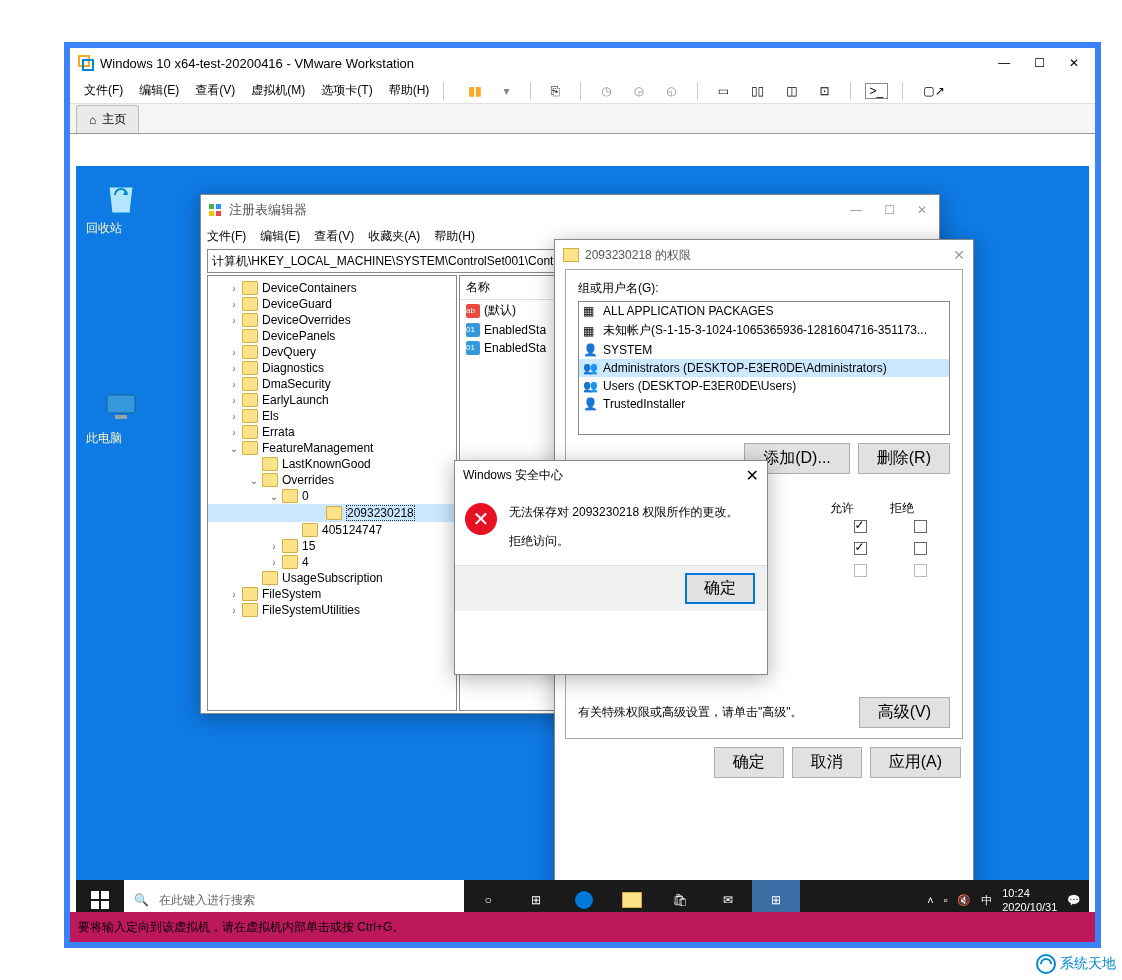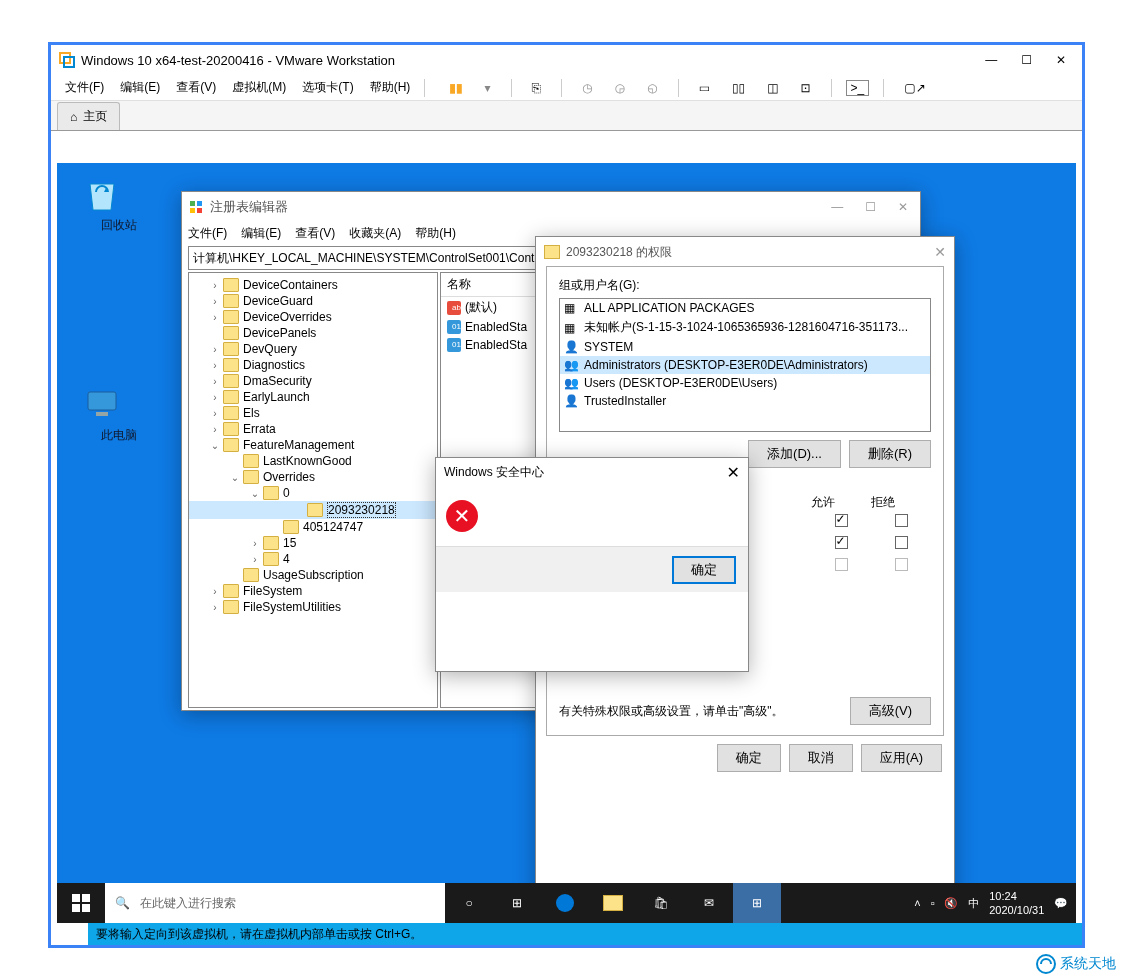--- a/index.html
+++ b/index.html
@@ -1,67 +1,67 @@
 <!DOCTYPE html>
 <html><head>
 <meta charset="utf-8">
 <style>
 * { box-sizing: border-box; margin: 0; padding: 0; font-family: "Microsoft YaHei", "Segoe UI", sans-serif; }
 body { width: 1122px; height: 980px; background: #fff; position: relative; overflow: hidden; font-size: 12px; }
 
-.vmware-window { position: absolute; left: 48px; top: 42px; width: 1037px; height: 906px; border: 3px solid #3b82f6; background: #fff; }
+.vmware-window { position: absolute; left: 64px; top: 42px; width: 1037px; height: 906px; border: 6px solid #3b82f6; background: #fff; }
 .vmware-titlebar { height: 30px; display: flex; align-items: center; padding: 0 8px; background: #fff; }
 .vmware-titlebar .title { font-size: 13px; margin-left: 6px; }
 .vmware-controls { margin-left: auto; display: flex; gap: 24px; padding-right: 8px; }
 .vmware-menu { height: 26px; display: flex; align-items: center; padding: 0 8px; gap: 4px; border-bottom: 1px solid #e0e0e0; }
 .vmware-menu span { padding: 2px 6px; font-size: 12px; }
 .vmware-menu .tb { display: flex; align-items: center; gap: 10px; margin-left: 10px; }
 .vmware-menu .sep { width: 1px; height: 18px; background: #ccc; margin: 0 4px; }
 .vmware-tabs { height: 30px; display: flex; align-items: flex-end; padding: 0 6px; border-bottom: 1px solid #999; background: #f5f5f5; }
 .vmware-tab { background: #eaeaea; border: 1px solid #bbb; border-bottom: none; padding: 5px 12px; margin-right: 2px; display: flex; align-items: center; gap: 6px; font-size: 12px; border-radius: 3px 3px 0 0; }
 .vmware-tab.active { background: #fff; }
 
 .vm-screen { position: absolute; left: 6px; right: 6px; top: 118px; bottom: 22px; background: #0e7ae4; overflow: hidden; }
-.vmware-status { position: absolute; bottom: 0; left: 0; right: 0; height: 22px; background: #0ea5e9; padding: 2px 8px; font-size: 12px; display: flex; align-items: center; margin-left: 37px; }
-
-.desktop-icon { position: absolute; width: 70px; text-align: right; color: #0f172a; font-size: 12px; }
+.vmware-status { position: absolute; bottom: 0; left: 0; right: 0; height: 30px; background: #be185d; padding: 2px 8px; font-size: 12px; display: flex; align-items: center; }
+
+.desktop-icon { position: absolute; width: 70px; text-align: left; color: #fef9c3; font-size: 12px; }
 .desktop-icon .ico { width: 42px; height: 42px; margin: 0 auto 2px; display: flex; align-items: center; justify-content: center; }
 .desktop-icon .ico svg { width: 40px; height: 40px; }
 
 .win { position: absolute; background: #fff; border: 1px solid #888; box-shadow: 0 4px 20px rgba(0,0,0,0.3); }
 .regedit { left: 124px; top: 28px; width: 740px; height: 520px; }
 .regedit-titlebar { height: 30px; display: flex; align-items: center; padding: 0 6px; }
 .regedit-titlebar .t { font-size: 13px; margin-left: 6px; color: #555; }
 .regedit-titlebar .ctrl { margin-left: auto; display: flex; gap: 22px; color: #999; padding-right: 6px; }
 .regedit-menu { height: 22px; display: flex; align-items: center; padding: 0 6px; gap: 14px; font-size: 12px; }
 .regedit-path { height: 24px; margin: 2px 6px; border: 1px solid #888; display: flex; align-items: center; padding: 0 4px; font-size: 12px; }
 .regedit-body { display: flex; height: calc(100% - 82px); margin: 2px 6px 6px; }
 .tree { width: 250px; border: 1px solid #888; overflow: auto; font-size: 12px; padding-top: 4px; }
 .tree-item { display: flex; align-items: center; padding: 1px 0 1px 4px; white-space: nowrap; }
 .tree-item .exp { width: 12px; text-align: center; color: #666; font-size: 10px; }
 .tree-item .fld { width: 16px; height: 14px; background: #fce38a; border: 1px solid #d4b042; margin: 0 4px 0 2px; border-radius: 1px; }
 .tree-item.sel { background: #cce8ff; }
 .tree-item.sel .lbl { border: 1px dotted #333; }
 .values { flex: 1; border: 1px solid #888; margin-left: 2px; }
 .val-head { background: #fff; padding: 3px 6px; border-bottom: 1px solid #ddd; font-size: 12px; }
 .val-row { padding: 2px 6px; font-size: 12px; display: flex; align-items: center; gap: 4px; }
-.val-ico { width: 14px; height: 14px; background: #e74c3c; border-radius: 2px; font-size: 8px; color: #fff; text-align: right; line-height: 14px; }
+.val-ico { width: 14px; height: 14px; background: #e74c3c; border-radius: 2px; font-size: 8px; color: #fff; text-align: left; line-height: 14px; }
 .val-ico.blue { background: #3498db; }
 
 .perm { left: 478px; top: 73px; width: 420px; height: 688px; }
 .perm-title { height: 30px; display: flex; align-items: center; padding: 0 8px; color: #555; }
 .perm-title .x { margin-left: auto; color: #999; font-size: 14px; }
 .perm-tab { margin: 4px 10px 0; }
 .perm-tab .tab { display: inline-block; background: #fff; border: 1px solid #aaa; border-bottom: none; padding: 4px 10px; font-size: 12px; position: relative; z-index: 2; }
 .perm-tabbody { border: 1px solid #aaa; margin: -1px 10px 0; padding: 10px 12px; height: 470px; position: relative; }
 .perm-list { border: 1px solid #888; height: 134px; margin-top: 4px; overflow: hidden; }
 .perm-row { padding: 2px 4px; display: flex; align-items: center; gap: 6px; font-size: 12px; }
 .perm-row.sel { background: #cce8ff; }
 .perm-btns { display: flex; justify-content: flex-end; gap: 8px; margin-top: 8px; }
-.btn { background: #e1e1e1; border: 1px solid #adadad; padding: 4px 18px; font-size: 13px; cursor: pointer; }
+.btn { background: #e1e1e1; border: 1px solid #adadad; padding: 4px 18px; font-size: 16px; cursor: pointer; }
 .btn.hl { border: 2px solid #0078d7; padding: 3px 17px; }
 .perm-table { margin-top: 26px; }
 .perm-table .hdr { display: flex; font-size: 12px; }
 .perm-table .hdr .c1 { flex: 1; }
 .perm-table .hdr .c2, .perm-table .hdr .c3 { width: 60px; }
 .perm-table .row { display: flex; padding: 3px 0; }
 .perm-table .row .c1 { flex: 1; }
 .perm-table .row .c2, .perm-table .row .c3 { width: 60px; text-align: center; }
 .cb { width: 13px; height: 13px; border: 1px solid #666; display: inline-block; background: #fff; position: relative; }
 .cb.chk::after { content: "✓"; position: absolute; left: 0; top: -3px; font-size: 12px; }
@@ -382,20 +382,22 @@
     </div>
 
     <div class="win msgbox">
       <div class="msgbox-title">
         <span>Windows 安全中心</span>
         <span class="x">✕</span>
       </div>
       <div class="msgbox-body">
         <div class="err-ico">✕</div>
         <div class="msgbox-txt">
+          <div>无法保存对 2093230218 权限所作的更改。</div>
+          <div style="margin-top:10px">拒绝访问。</div>
         </div>
       </div>
       <div class="msgbox-foot">
         <button class="btn hl">确定</button>
       </div>
     </div>
 
     <div class="taskbar">
       <div class="start">
         <svg width="18" height="18" viewBox="0 0 18 18">

